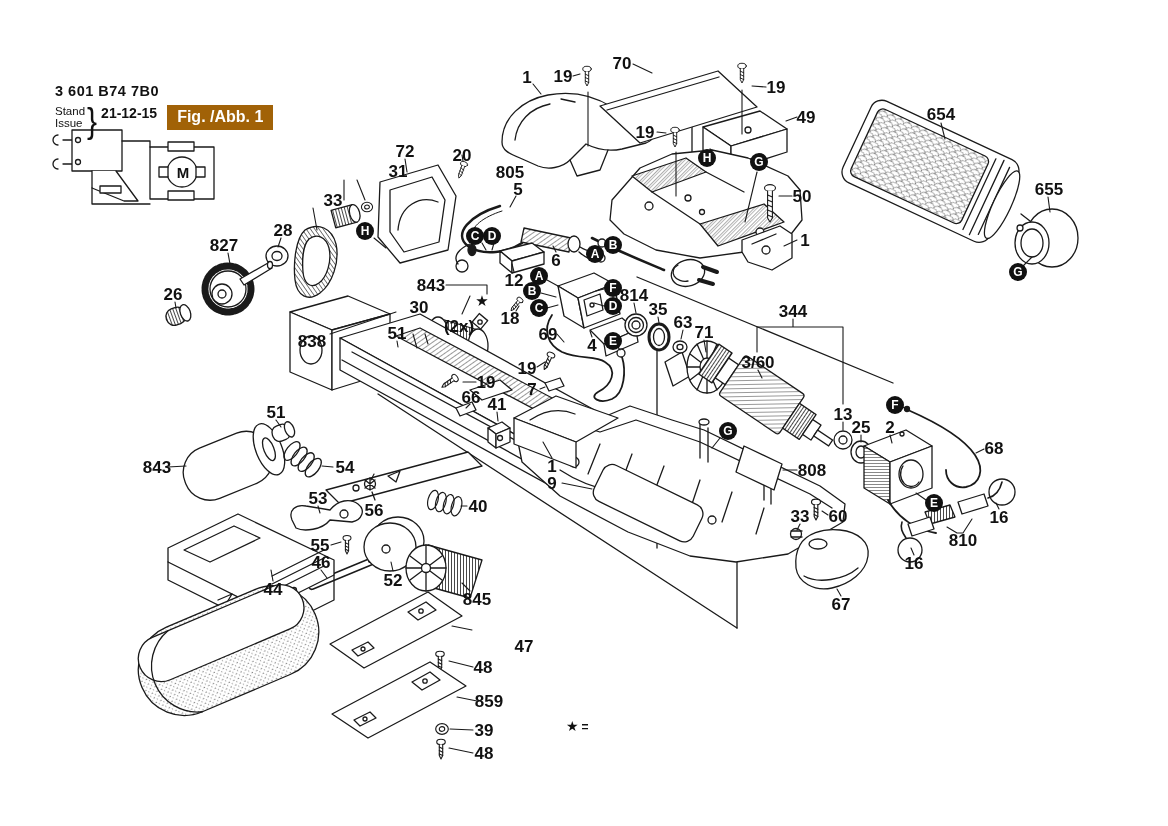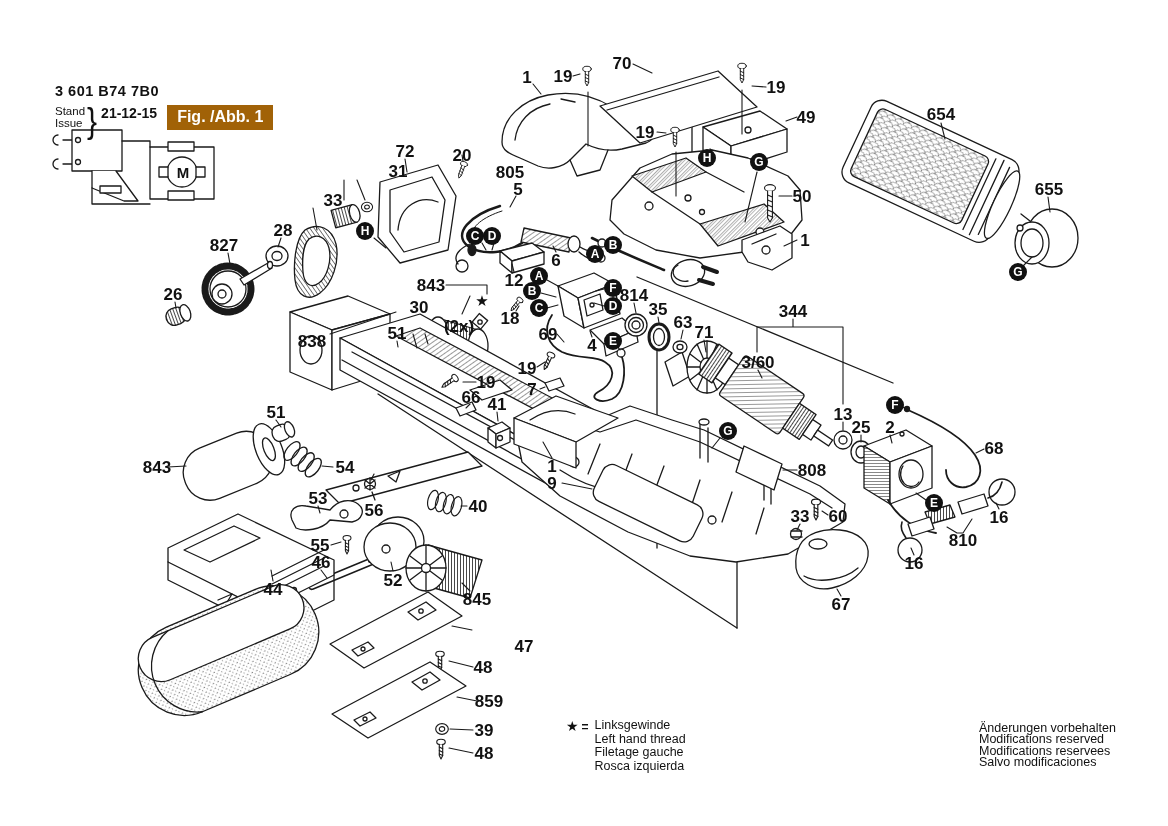--- a/index.html
+++ b/index.html
@@ -589,34 +589,22 @@
       </div>
       <div class="brace">}</div>
       <div class="issue-date">21-12-15</div>
       <div class="fig-box">Fig. /Abb. 1</div>
     </div>
   </div>
 
   <div class="legend">
     <span class="star">★</span>
     <span class="eq">=</span>
-    <div class="legend-lines">
-      <div>Linksgewinde</div>
-      <div>Left hand thread</div>
-      <div>Filetage gauche</div>
-      <div>Rosca izquierda</div>
-    </div>
   </div>
 
-  <div class="footer-notes">
-    <div>Änderungen vorbehalten</div>
-    <div>Modifications reserved</div>
-    <div>Modifications reservees</div>
-    <div>Salvo modificaciones</div>
-  </div>
 <div class="callout" style="left: 527px; top: 77px;">1</div>
       <div class="callout" style="left: 563px; top: 76px;">19</div>
       <div class="callout" style="left: 622px; top: 63px;">70</div>
       <div class="callout" style="left: 645px; top: 132px;">19</div>
       <div class="callout" style="left: 776px; top: 87px;">19</div>
       <div class="callout" style="left: 806px; top: 117px;">49</div>
       <div class="callout" style="left: 941px; top: 114px;">654</div>
       <div class="callout" style="left: 1049px; top: 189px;">655</div>
       <div class="callout" style="left: 802px; top: 196px;">50</div>
       <div class="callout" style="left: 805px; top: 240px;">1</div>

